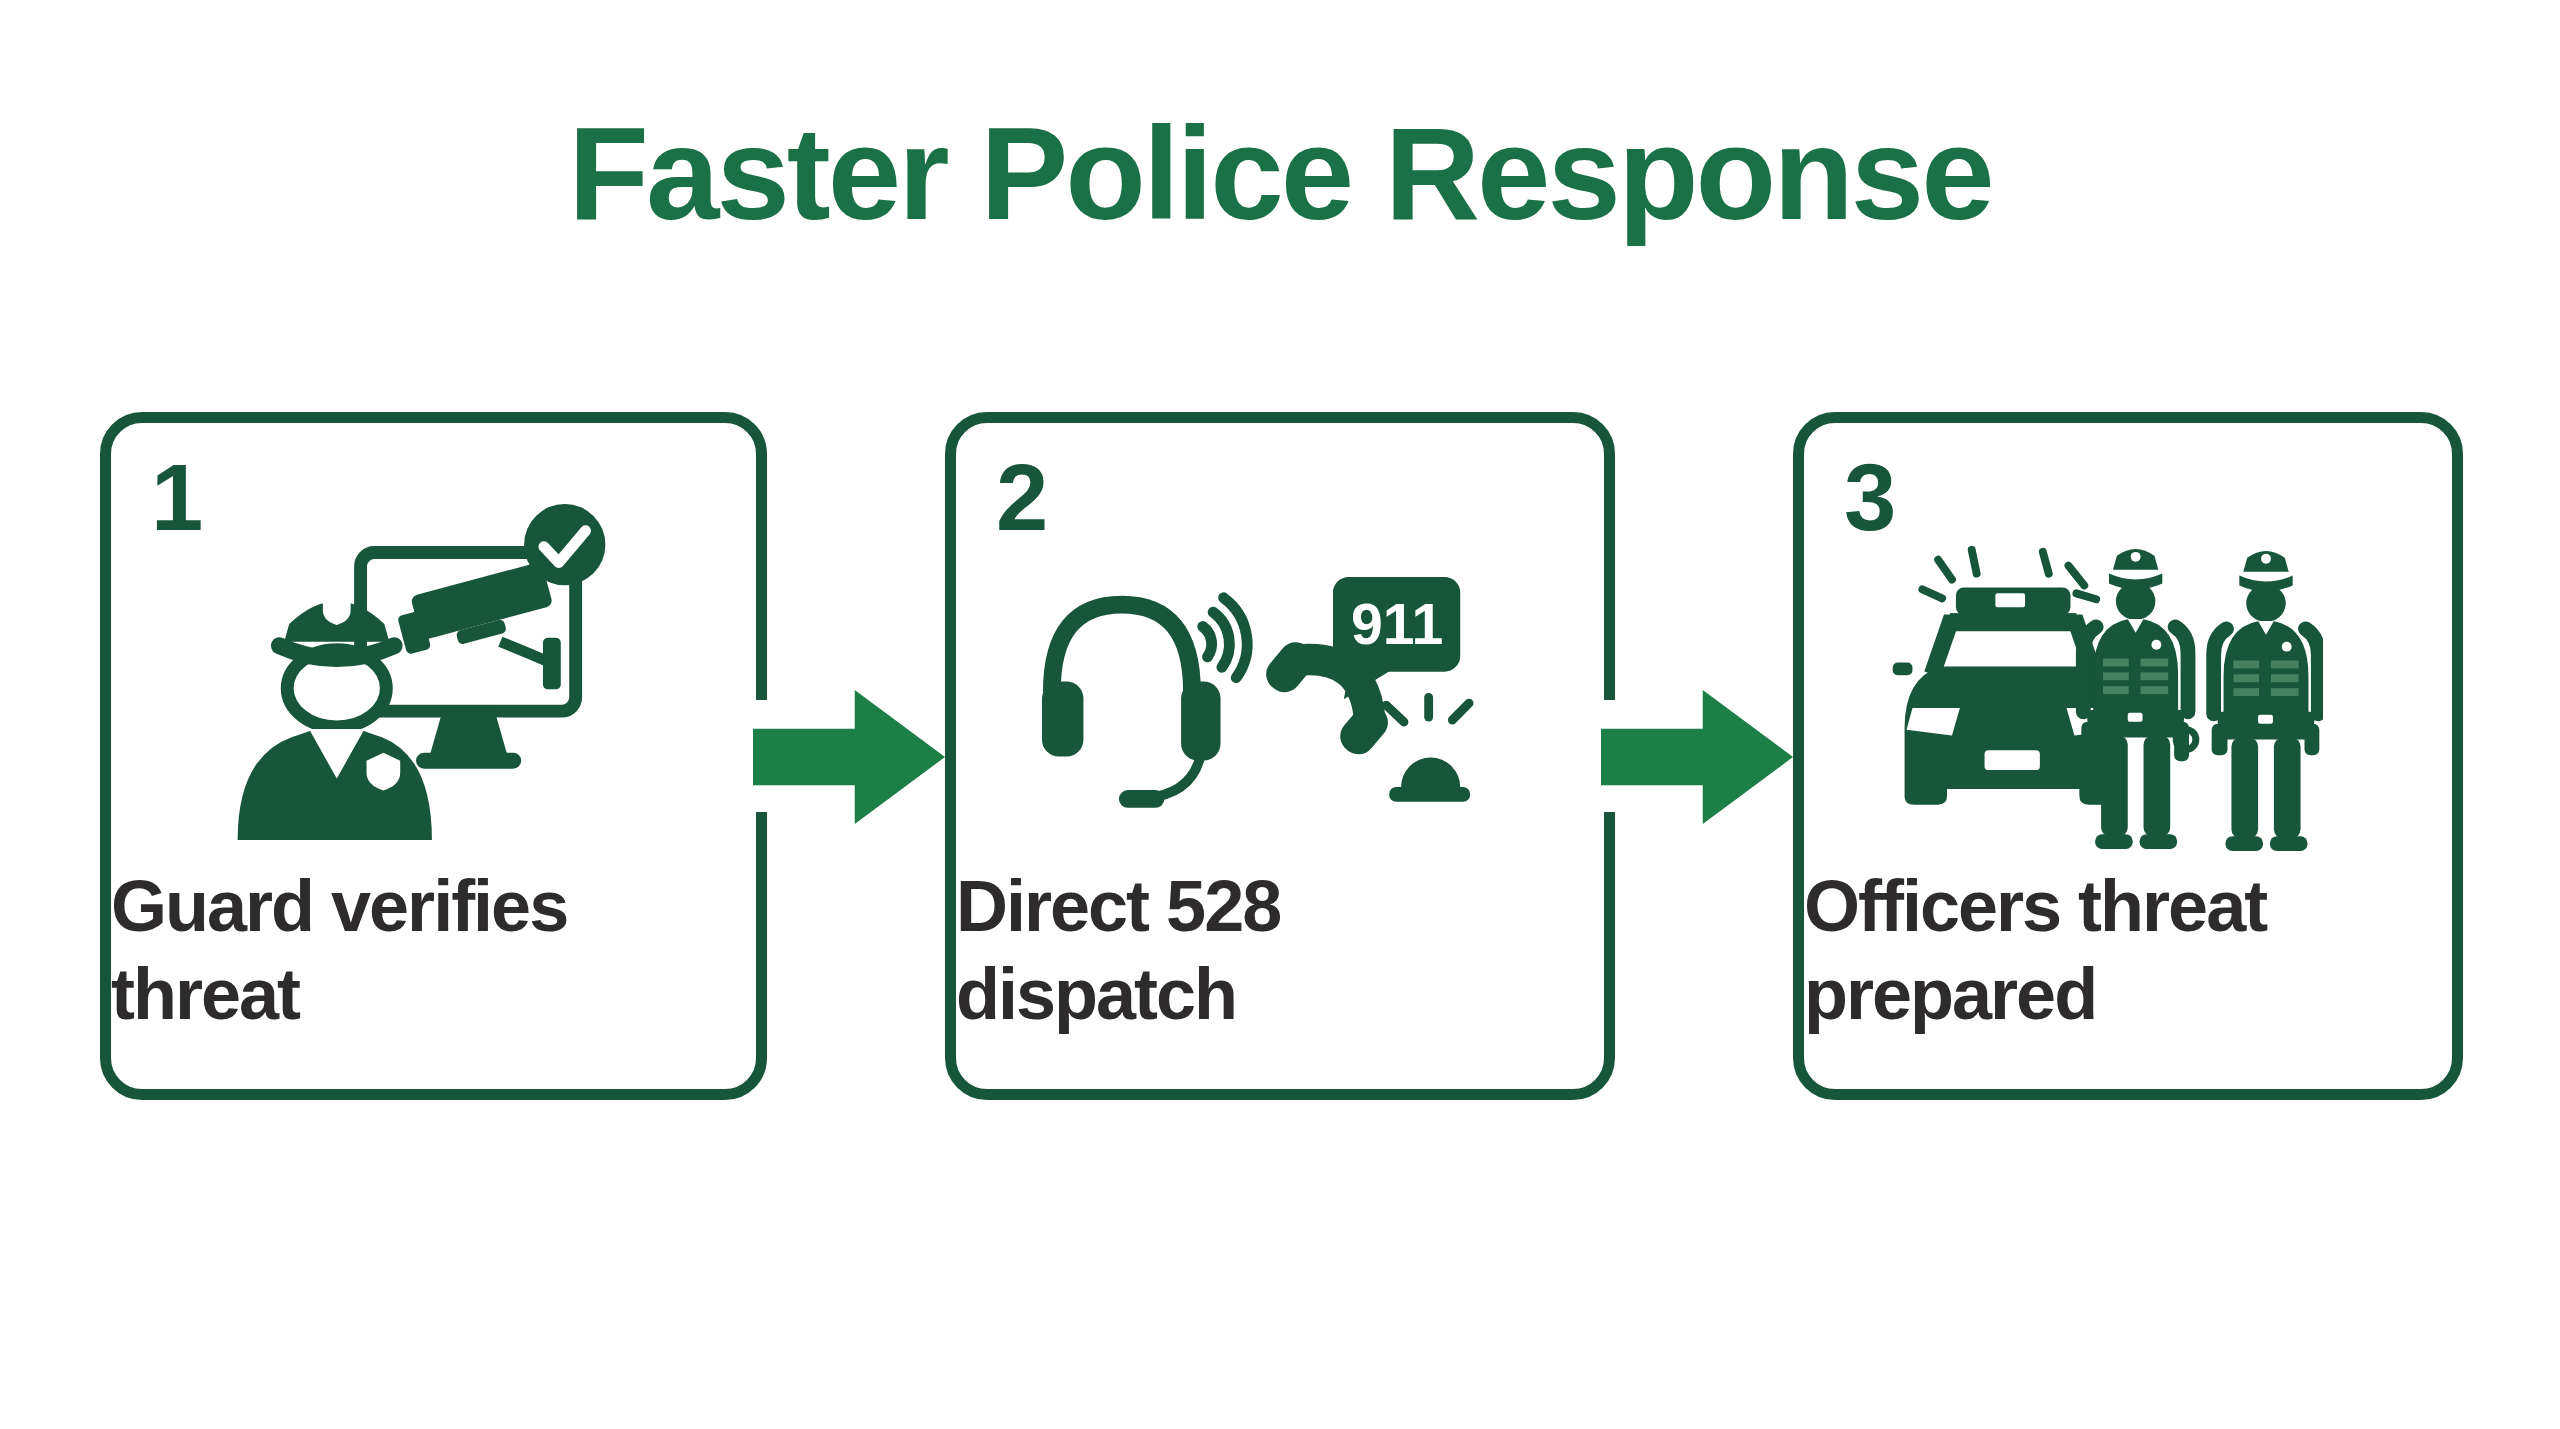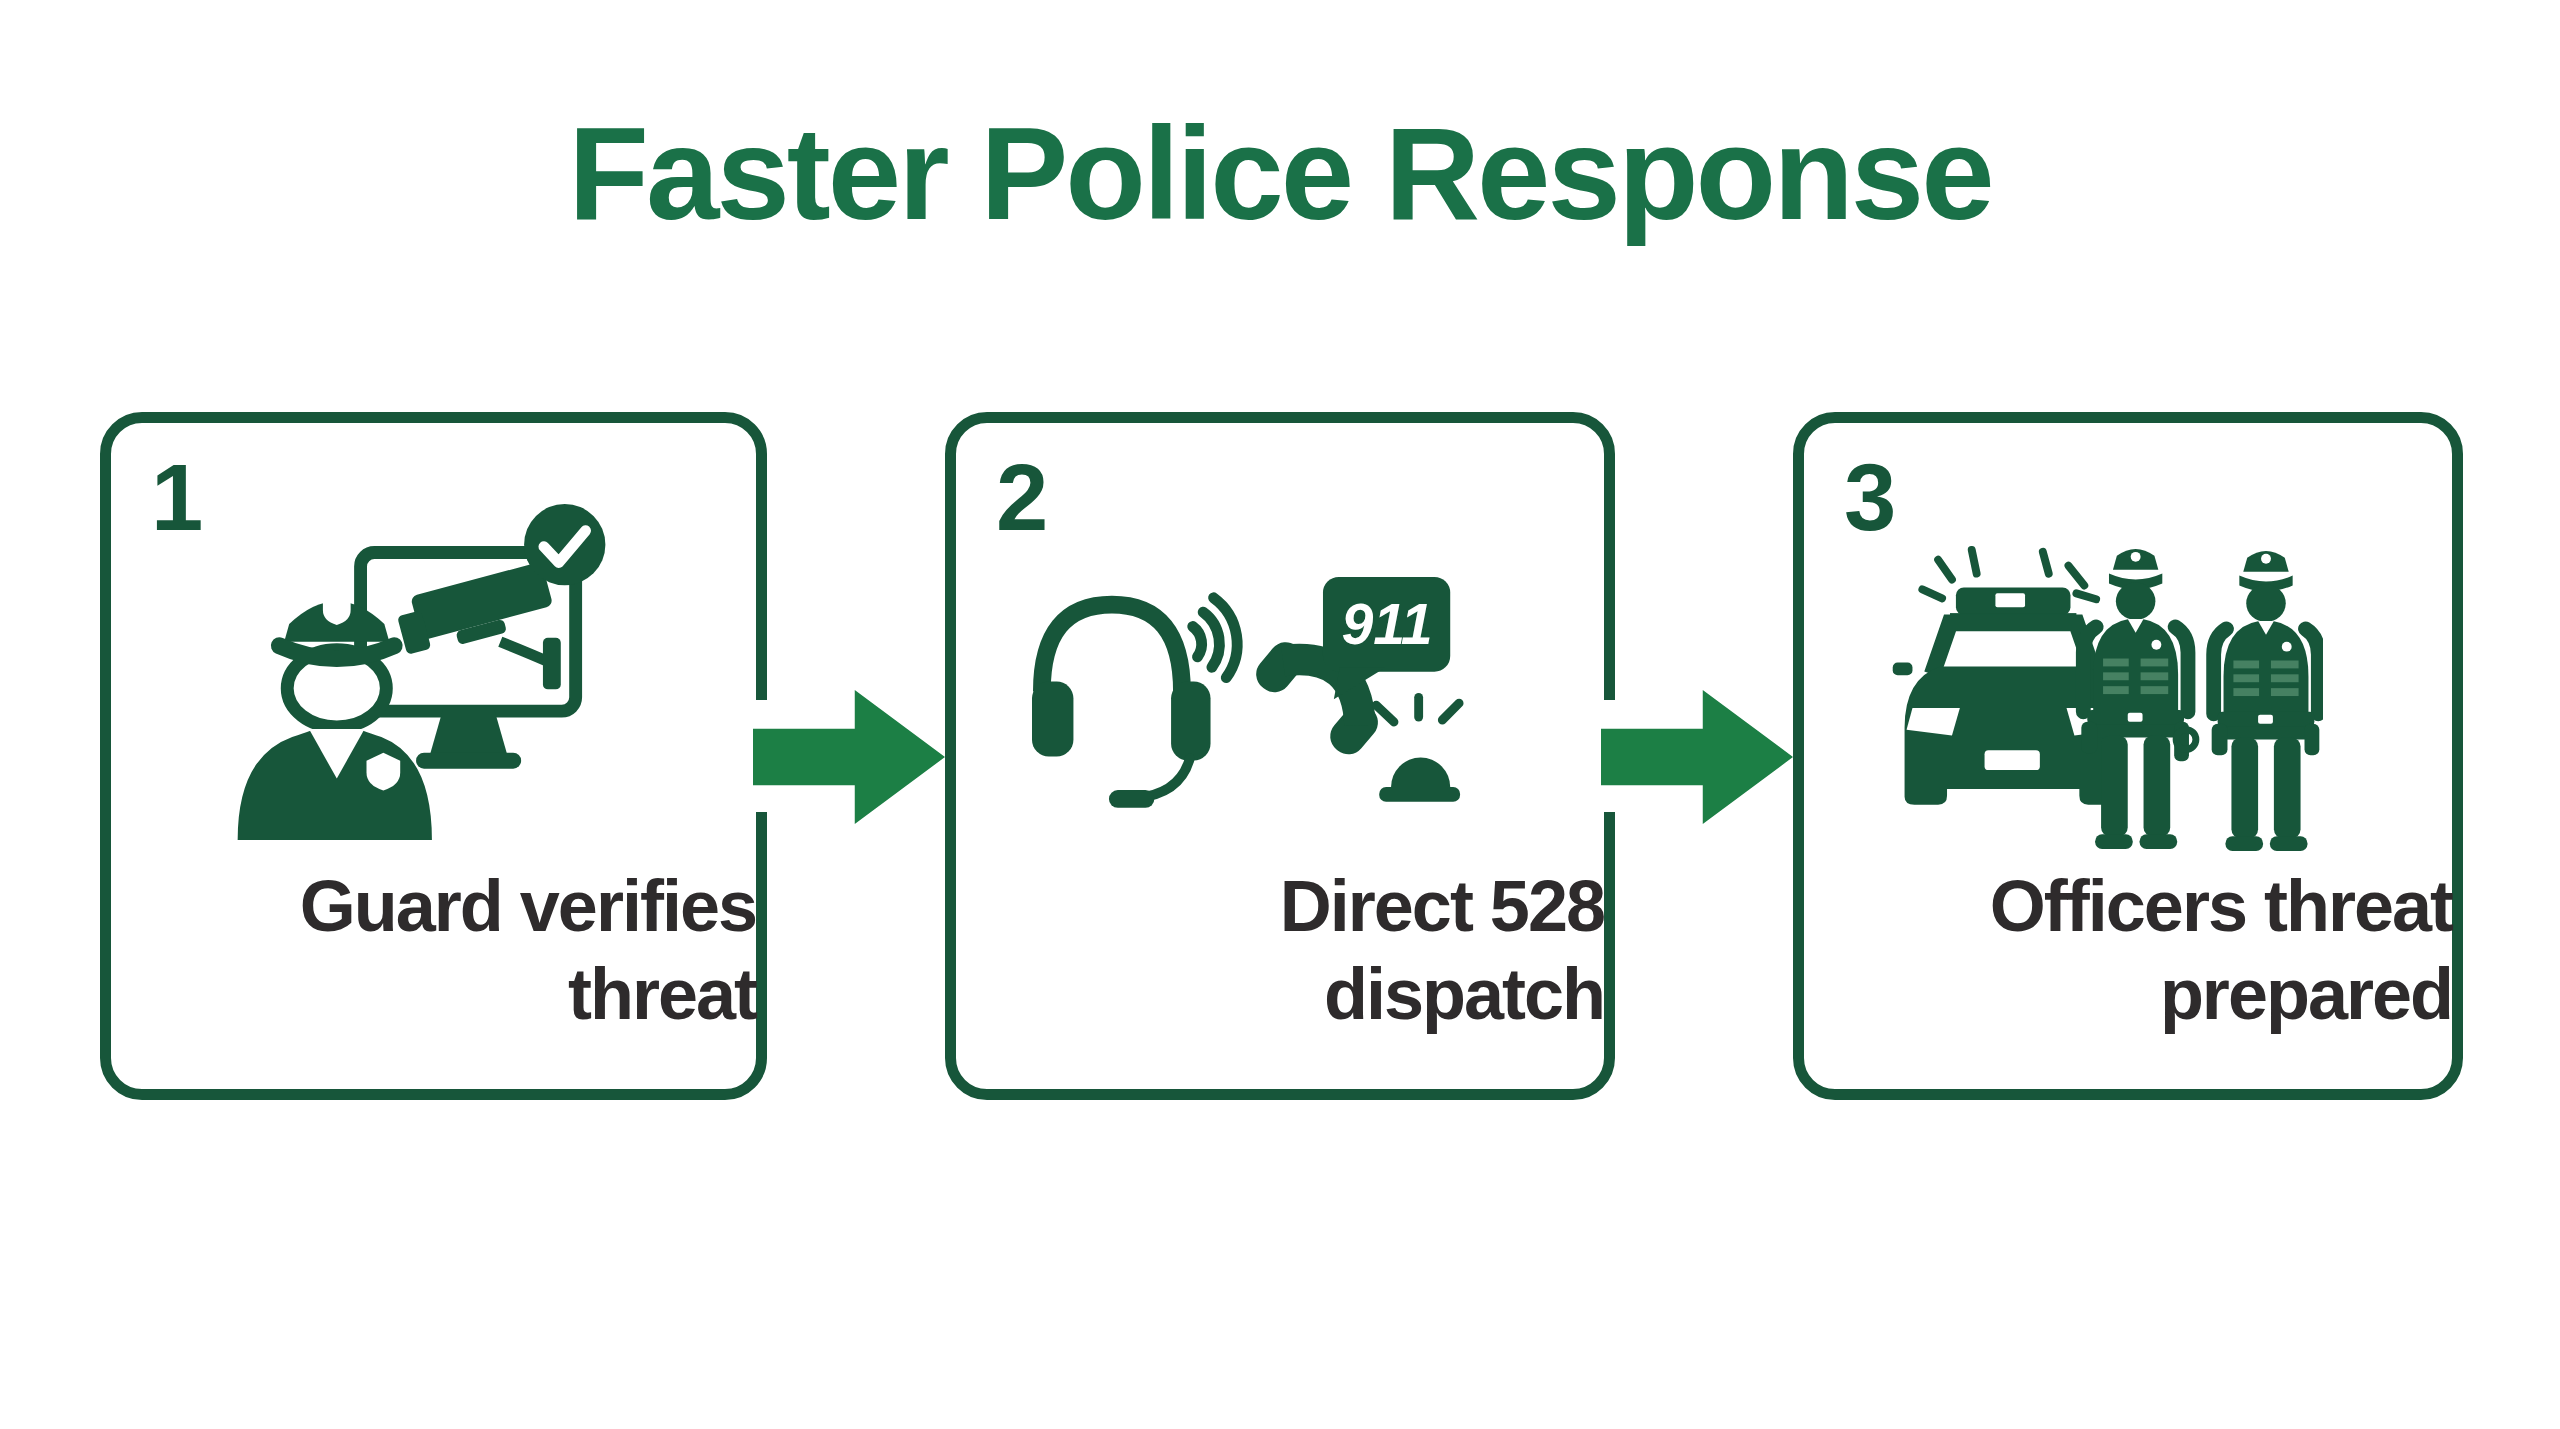--- a/index.html
+++ b/index.html
@@ -17,27 +17,27 @@
     background:#fff;border:11px solid var(--box-green,#17563a);border-radius:42px;
   }
   #box-1{left:100px;width:667px;}
   #box-2{left:945px;width:670px;}
   #box-3{left:1793px;width:670px;}
   .step-number{
     position:absolute;top:28px;left:40px;font-size:94px;font-weight:bold;
     line-height:1;color:var(--box-green,#17563a);letter-spacing:-2px;
   }
   .step-label{
-    position:absolute;left:0;right:0;bottom:50px;text-align:right;
+    position:absolute;left:0;right:0;bottom:50px;text-align:left;
     font-size:72px;line-height:1.22;font-weight:bold;letter-spacing:-2px;
     color:var(--label-dark,#2e2b2c);white-space:pre-line;
   }
   .icon-wrap{position:absolute;}
   #icon-1{left:126px;top:80px;width:373px;height:337px;}
-  #icon-2{left:76px;top:130px;width:434px;height:262px;font-style:italic;}
+  #icon-2{left:86px;top:130px;width:434px;height:262px;}
   #icon-3{left:88px;top:119px;width:431px;height:316px;}
   .icon-wrap svg{width:100%;height:100%;display:block;}
 
   
   .fg{fill:var(--box-green,#17563a);}
   .fw{fill:#ffffff;}
   .sg{stroke:var(--box-green,#17563a);fill:none;}
   .sw{stroke:#ffffff;fill:none;}
   .stripe{stroke:var(--vest-stripe,#468162);fill:none;}
 

